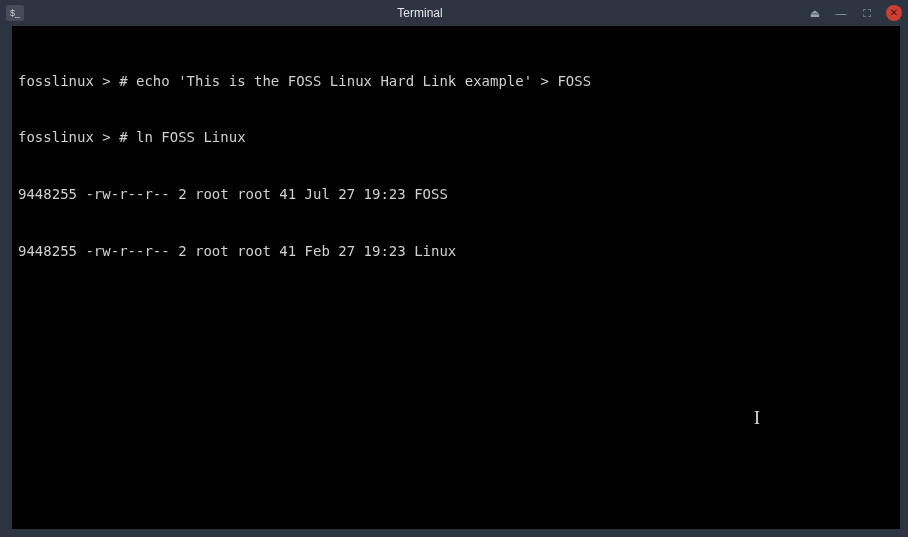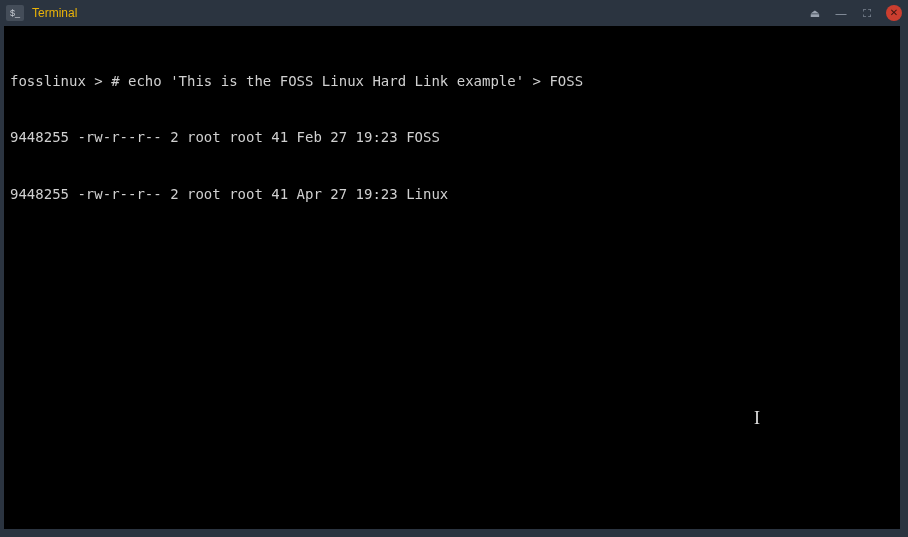--- a/index.html
+++ b/index.html
@@ -33,21 +33,22 @@
       border-radius: 2px;
       display: flex;
       align-items: center;
       justify-content: center;
       font-size: 9px;
       color: #c8cdd4;
       margin-right: 8px;
     }
     .titlebar-title {
       flex: 1;
-      color: #eab308;
+      text-align: center;
+      color: #e5e5e5;
       font-size: 12px;
     }
     .titlebar-controls {
       display: flex;
       align-items: center;
       gap: 12px;
     }
     .ctrl {
       width: 14px;
       height: 14px;
@@ -63,21 +64,21 @@
       height: 16px;
       border-radius: 50%;
       background: #cc3e2f;
       color: #3a1410;
       font-size: 10px;
       line-height: 1;
     }
     .terminal-body {
       flex: 1;
       background: #000000;
-      margin: 0 8px 8px 4px;
+      margin: 0 8px 8px 12px;
       padding: 8px 6px;
       color: #d0d0d0;
       font-size: 14px;
       line-height: 1.35;
       font-family: 'DejaVu Sans Mono', 'Liberation Mono', monospace;
       white-space: pre;
       overflow: hidden;
       position: relative;
     }
     .line { white-space: pre; }
@@ -109,17 +110,18 @@
     <div class="titlebar-title">Terminal</div>
     <div class="titlebar-controls">
       <div class="ctrl">⏏</div>
       <div class="ctrl">—</div>
       <div class="ctrl">⛶</div>
       <div class="ctrl ctrl-close">✕</div>
     </div>
   </div>
   <div class="terminal-body">
     <div class="line">fosslinux &gt; # echo 'This is the FOSS Linux Hard Link example' &gt; FOSS</div>
-    <div class="line">9448255 -rw-r--r-- 2 root root 41 Feb 27 19:23 FOSS</div>
-    <div class="line">9448255 -rw-r--r-- 2 root root 41 Apr 27 19:23 Linux</div>
+    <div class="line">fosslinux &gt; # ln FOSS Linux</div>
+    <div class="line">9448255 -rw-r--r-- 2 root root 41 Jul 27 19:23 FOSS</div>
+    <div class="line">9448255 -rw-r--r-- 2 root root 41 Feb 27 19:23 Linux</div>
     <div class="ibeam">I</div>
   </div>
 </div>
 
 </body></html>

